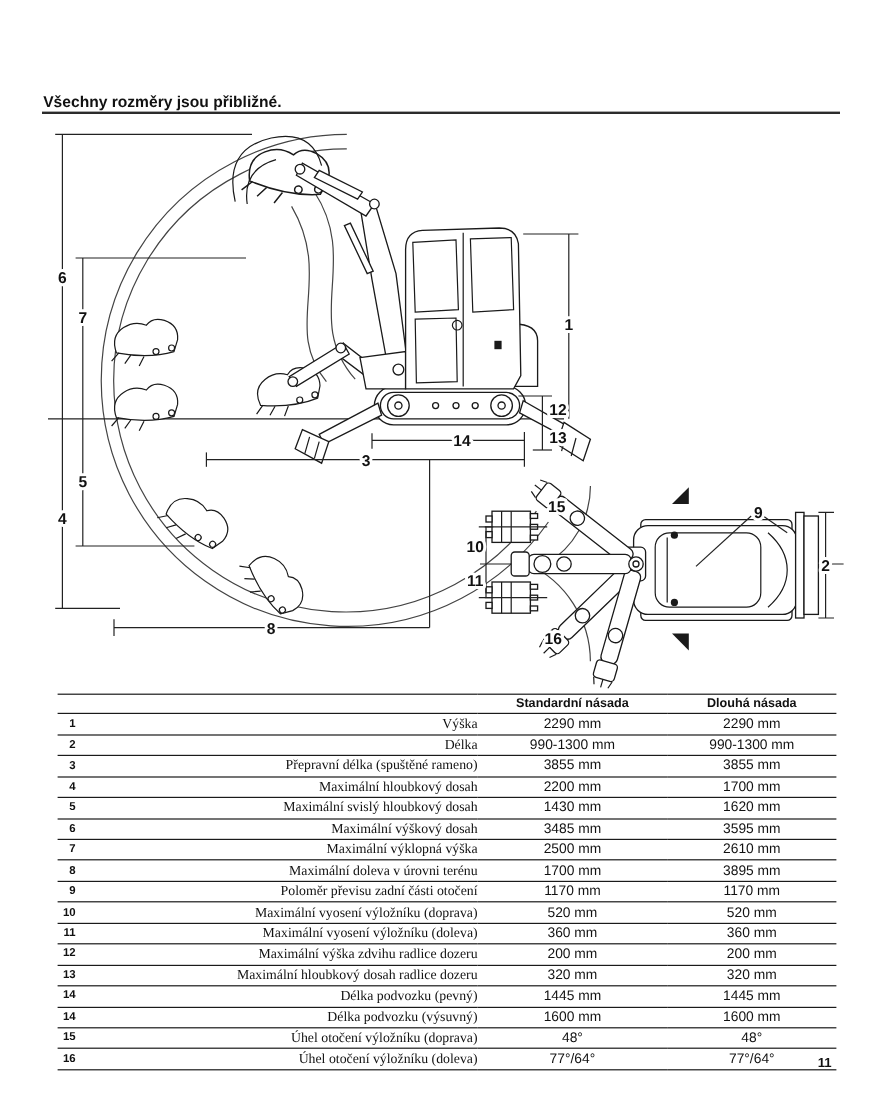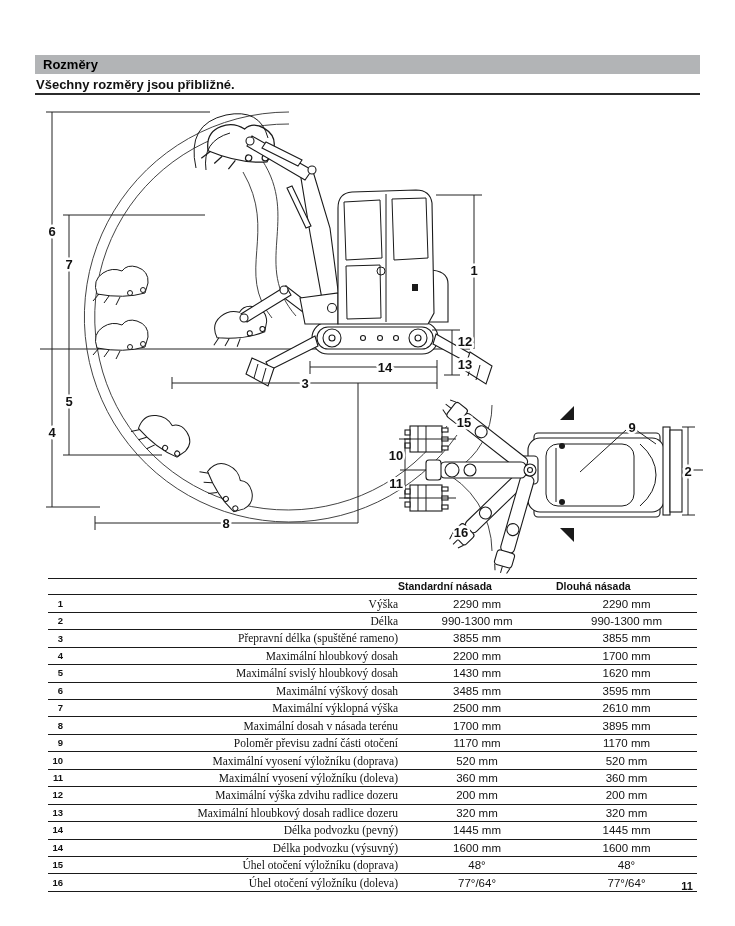--- a/index.html
+++ b/index.html
@@ -8,41 +8,38 @@
   .titlebar{position:absolute;left:35px;width:665px;top:55px;height:19px;background:#b2b4b6;}
   .titlebar .t{font-size:13px;font-weight:bold;line-height:19px;padding-left:8px;color:#000;}
   .subtitle{position:absolute;left:36px;top:77px;font-size:13px;font-weight:bold;color:#111;}
   .rule{position:absolute;left:35px;width:665px;top:93px;height:2px;background:#2b2b2b;}
   .diagram{position:absolute;left:0;top:108px;}
   .dims-table{position:absolute;left:48px;top:578px;width:649px;border-collapse:collapse;
               border-top:1.5px solid #1a1a1a;}
   .dims-table th,.dims-table td{padding:2.2px 0;font-size:11.5px;line-height:1.05;}
   .dims-table thead tr{border-bottom:1.5px solid #1a1a1a;}
   .dims-table tbody tr{border-bottom:1.5px solid #1a1a1a;}
-  .dims-table th{font-family:"Liberation Sans",sans-serif;font-size:10.5px;font-weight:bold;text-align:left;}
+  .dims-table th{font-family:"Liberation Sans",sans-serif;font-size:10.5px;font-weight:bold;text-align:center;}
   td.n{font-family:"Liberation Sans",sans-serif;font-weight:bold;font-size:9.5px;text-align:right;padding-right:7px;}
   td.lb{font-family:"Liberation Serif",serif;text-align:right;}
   td.v{font-family:Liberation Sans, sans-serif;text-align:center;}
   .pagenum{position:absolute;right:42px;top:880px;font-size:11px;font-weight:bold;}
   
   .ln{stroke:#222;stroke-width:1;fill:none;}
   .env{stroke:#444;stroke-width:1;fill:none;}
   .mc{stroke:#1a1a1a;stroke-width:1.1;fill:#fff;}
   .mcn{stroke:#1a1a1a;stroke-width:1;fill:none;}
   .co{font-family:"Liberation Sans",sans-serif;font-size:13px;font-weight:bold;fill:#111;
       paint-order:stroke;stroke:#fff;stroke-width:5px;stroke-linejoin:round;text-anchor:middle;}
 </style>
 </head>
 <body>
 
 <div class="page">
 
-  <div class="titlebar">
-    <div class="t">Rozměry</div>
-  </div>
   <div class="subtitle">Všechny rozměry jsou přibližné.</div>
   <div class="rule"></div>
 
   <svg class="diagram" width="735" height="468" viewBox="0 0 735 468" xmlns="http://www.w3.org/2000/svg">
     <defs>
       <g id="bkt" fill="#fff" stroke="#1a1a1a" stroke-width="1">
         <path d="M1,20 Q-4,6 7,-1 Q16,-7 26,-3 Q31,-10 41,-7 Q53,-3 52,9 L49,19 Q28,25 1,20 Z"></path>
         <path d="M3,20 l-6,7 M13,22 l-5,7 M24,23 l-4,8" fill="none"></path>
         <circle cx="47" cy="16" r="2.5"></circle>
           <circle cx="34" cy="19" r="2.5"></circle>
@@ -305,21 +302,21 @@
           <td class="v">3595 mm</td>
         </tr>
       <tr>
           <td class="n">7</td>
           <td class="lb">Maximální výklopná výška</td>
           <td class="v">2500 mm</td>
           <td class="v">2610 mm</td>
         </tr>
       <tr>
           <td class="n">8</td>
-          <td class="lb">Maximální dosah v násada terénu</td>
+          <td class="lb">Maximální doleva v úrovni terénu</td>
           <td class="v">1700 mm</td>
           <td class="v">3895 mm</td>
         </tr>
       <tr>
           <td class="n">9</td>
           <td class="lb">Poloměr převisu zadní části otočení</td>
           <td class="v">1170 mm</td>
           <td class="v">1170 mm</td>
         </tr>
       <tr>

